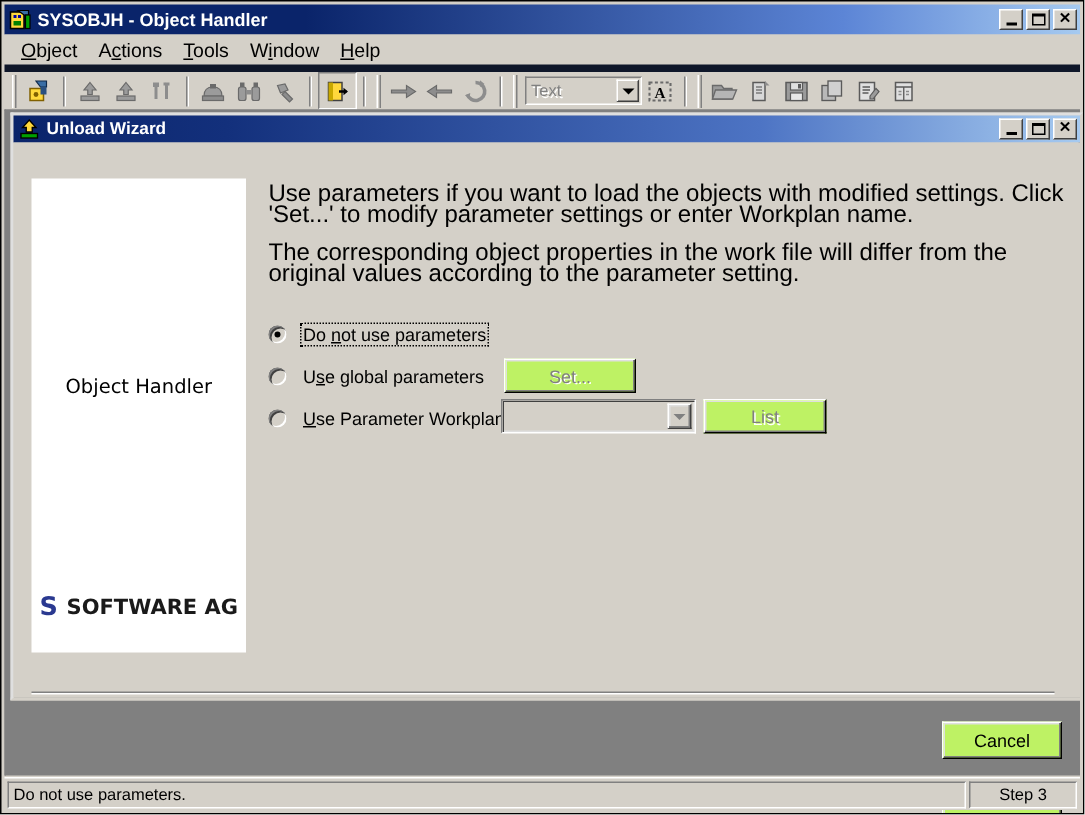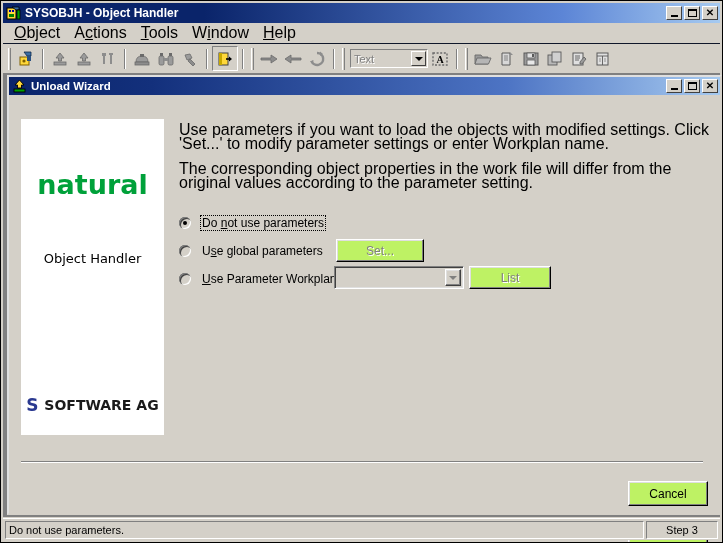--- a/index.html
+++ b/index.html
@@ -72,35 +72,35 @@
     position: absolute;
     left: 2px; top: 22px;
     width: 717px; height: 20px;
     background: #d4d0c8;
     display: flex;
     align-items: center;
     padding-left: 4px;
     box-sizing: border-box;
   }
   .menu-item {
-    font-size: 16px;
+    font-size: 13px;
     color: #000;
     padding: 2px 7px;
     white-space: nowrap;
     cursor: default;
   }
   .menu-item u { text-decoration: underline; }
 
   
   .toolbar {
     position: absolute;
     left: 2px; top: 42px;
     width: 717px; height: 30px;
     background: #d4d0c8;
-    border-top: 1px solid #0f172a;
+    border-top: 5px solid #0f172a;
     display: flex;
     align-items: center;
     box-sizing: border-box;
     padding-left: 2px;
   }
   .grip {
     width: 3px; height: 22px;
     border-left: 1px solid #ffffff;
     border-right: 1px solid #808080;
     margin: 0 3px;
@@ -158,21 +158,21 @@
     background: #808080;
     border-top: 1px solid #808080;
     border-left: 1px solid #808080;
     box-sizing: border-box;
   }
 
   
   .wizard {
     position: absolute;
     left: 6px; top: 74px;
-    width: 715px; height: 440px;
+    width: 715px; height: 392px;
     background: #d4d0c8;
     border: 2px solid #d4d0c8;
     border-top-color:#dfdfdf; border-left-color:#dfdfdf;
     box-sizing: border-box;
     box-shadow: inset -1px -1px 0 #808080;
   }
   .wiz-title {
     height: 18px;
     background: linear-gradient(to right, #0a246a 0%, #13307c 20%, #4d74c4 70%, #a6caf0 100%);
     display: flex;
@@ -612,21 +612,20 @@
             <span class="g">
               <span class="x">✕</span>
             </span>
           </span>
       </span>
     </div>
 
     <div class="wiz-body">
 
       <div class="logo-panel">
-        <div class="logo-natural">natural</div>
         <div class="logo-oh">Object Handler</div>
         <div class="logo-sag">
           <span class="sag-mark">S</span>
           <span class="sag-text">SOFTWARE AG</span>
         </div>
       </div>
 
       <div class="content">
         <div class="para">Use parameters if you want to load the objects with modified settings. Click 'Set...' to modify parameter settings or enter Workplan name.</div>
         <div class="para">The corresponding object properties in the work file will differ from the original values according to the parameter setting.</div>

